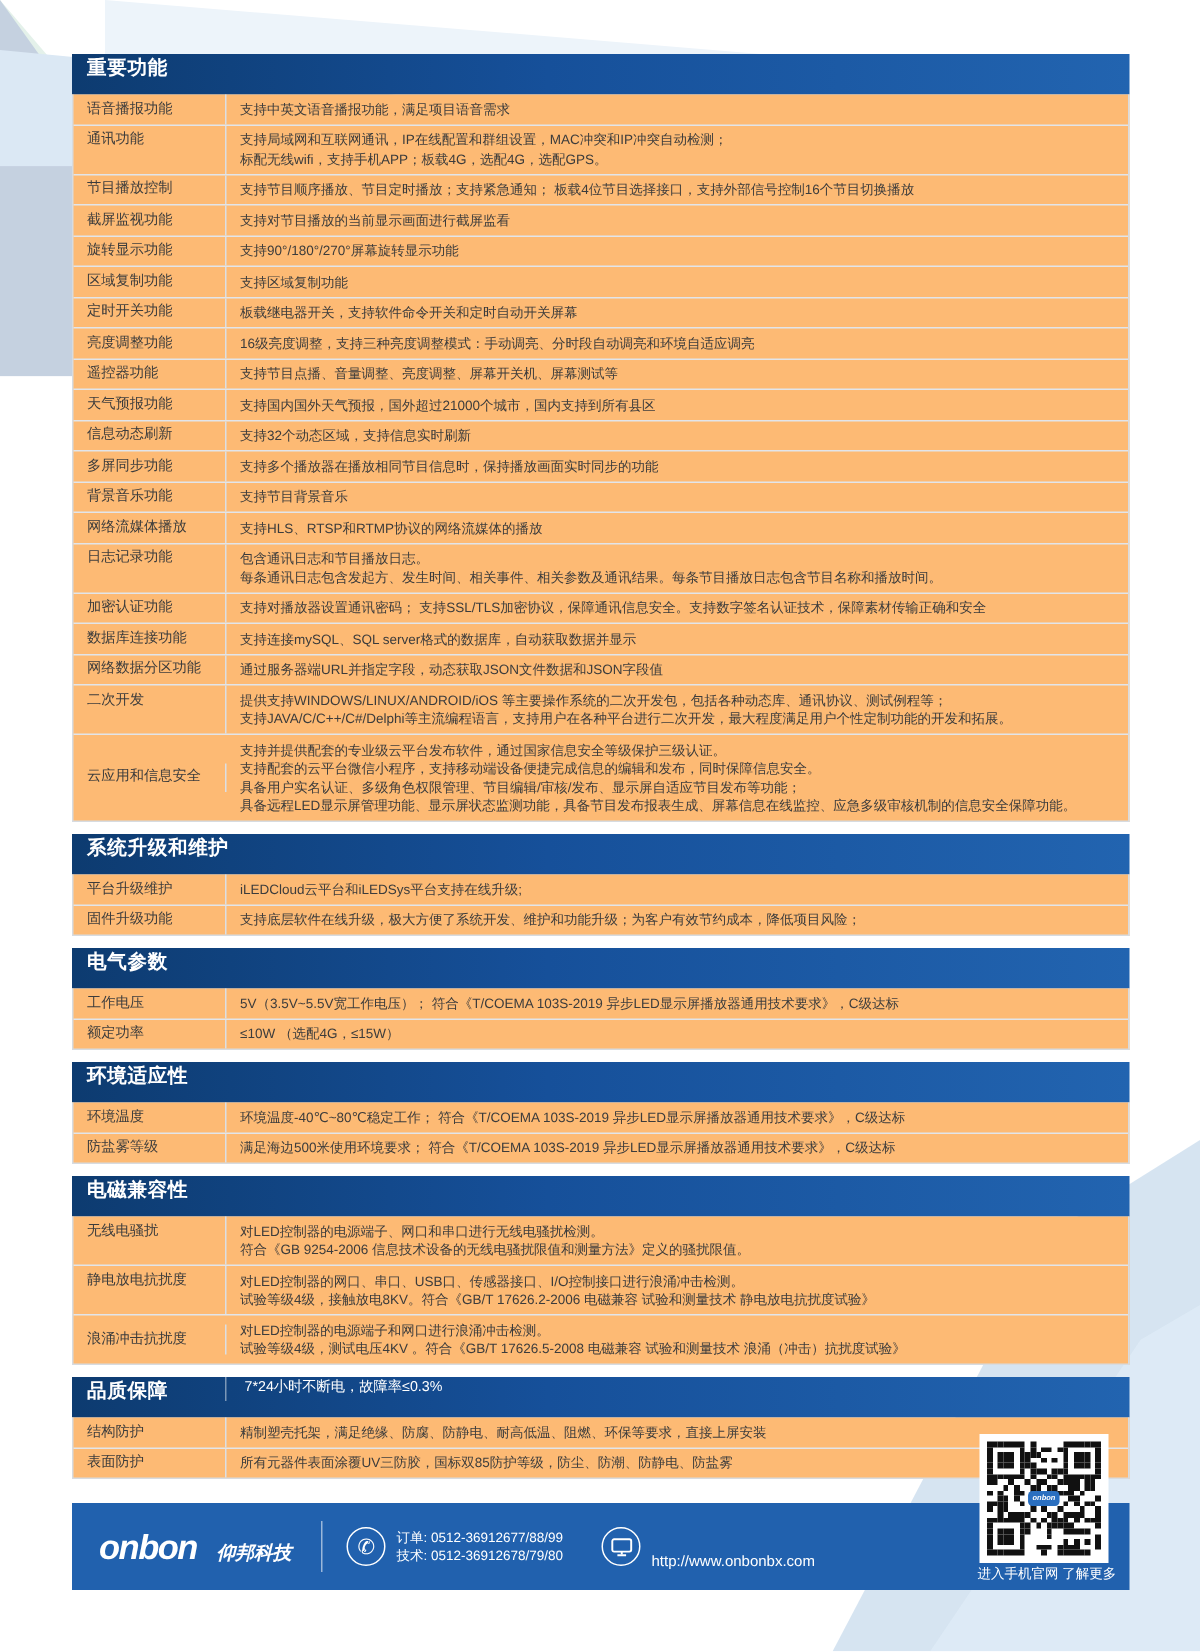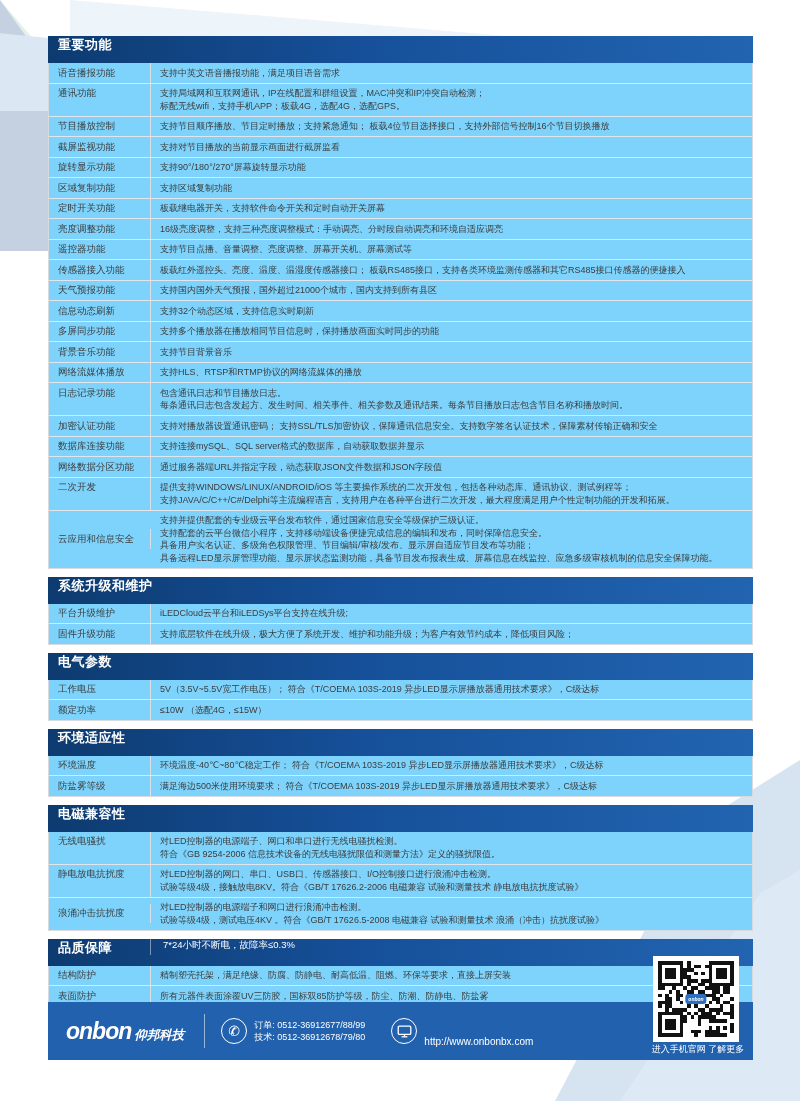--- a/index.html
+++ b/index.html
@@ -26,34 +26,34 @@
 
   .section { margin-bottom:8px; }
   .sec-header { display:flex; align-items:flex-start; height:27px;
                 background:linear-gradient(90deg,#0d3b70 0%,#16509a 45%,#2264b0 100%);
                 color:#ffffff; }
   .sec-title { font-size:13px; font-weight:bold; padding-left:10px; letter-spacing:.5px; flex:0 0 auto; }
   .sec-note-divider { width:1px; height:16px; background:rgba(255,255,255,.45); margin-left:0; }
   .sec-note { font-size:9.5px; color:#ffffff; padding-left:12px; }
   .sec-header.has-note .sec-title { width:102px; }
 
-  .sec-table { border:1px solid #d7dbe0; border-top:none; background:#7dd3fc; }
+  .sec-table { border:1px solid #d7dbe0; border-top:none; background:#fdba74; }
   .row { display:flex; border-bottom:1px solid #e2e5ea; }
   .row:last-child { border-bottom:none;align-items:center; }
   .cell-label { flex:0 0 102px; width:102px; border-right:1px solid #dcdfe4;
                 font-size:9.5px; color:#3c3c3c; padding:3.5px 6px 3.5px 9px; line-height:12.5px; }
   .cell-content { flex:1; font-size:9px; color:#3c3c3c; padding:3.5px 10px 3.5px 9px;
                   line-height:12.5px; white-space:pre-line; }
 
   
   .footer { position:absolute; left:48px; top:1002px; width:705px; height:58px;
             background:#2161ae; z-index:3; display:flex; align-items:center; padding:0 18px; }
   .logo { display:flex; align-items:baseline; color:#ffffff; font-style:italic; }
   .logo-en { font-size:23px; font-weight:800; letter-spacing:-1px; }
-  .logo-cn { font-size:12.5px; font-weight:bold; margin-left:3px; }
+  .logo-cn { font-size:12.5px; font-weight:bold; margin-left:13px; }
   .foot-divider { width:1px; height:34px; background:rgba(255,255,255,.55); margin:0 16px 0 20px; }
   .contact { display:flex; align-items:center; color:#ffffff; }
   .icon-circle { width:26px; height:26px; border:1.4px solid #ffffff; border-radius:50%;
                  display:flex; align-items:center; justify-content:center; flex:0 0 auto; }
   .phone-glyph { font-size:14px; line-height:1; color:#ffffff; }
   .contact-lines { margin-left:7px; font-size:9px; line-height:12px; }
   .web-wrap { margin-left:26px; }
   .web-url { margin-left:7px; font-size:10px;margin-top:20px; }
 
   
@@ -115,24 +115,20 @@
             <div class="cell-label">定时开关功能</div>
             <div class="cell-content">板载继电器开关，支持软件命令开关和定时自动开关屏幕</div>
           </div>
           <div class="row">
             <div class="cell-label">亮度调整功能</div>
             <div class="cell-content">16级亮度调整，支持三种亮度调整模式：手动调亮、分时段自动调亮和环境自适应调亮</div>
           </div>
           <div class="row">
             <div class="cell-label">遥控器功能</div>
             <div class="cell-content">支持节目点播、音量调整、亮度调整、屏幕开关机、屏幕测试等</div>
-          </div>
-          <div class="row">
-            <div class="cell-label">传感器接入功能</div>
-            <div class="cell-content">板载红外遥控头、亮度、温度、温湿度传感器接口； 板载RS485接口，支持各类环境监测传感器和其它RS485接口传感器的便捷接入</div>
           </div>
           <div class="row">
             <div class="cell-label">天气预报功能</div>
             <div class="cell-content">支持国内国外天气预报，国外超过21000个城市，国内支持到所有县区</div>
           </div>
           <div class="row">
             <div class="cell-label">信息动态刷新</div>
             <div class="cell-content">支持32个动态区域，支持信息实时刷新</div>
           </div>
           <div class="row">

